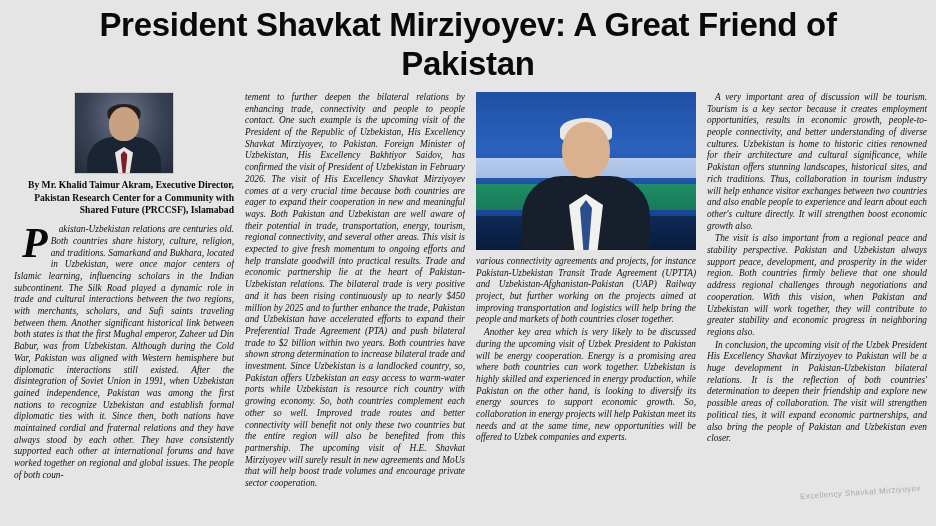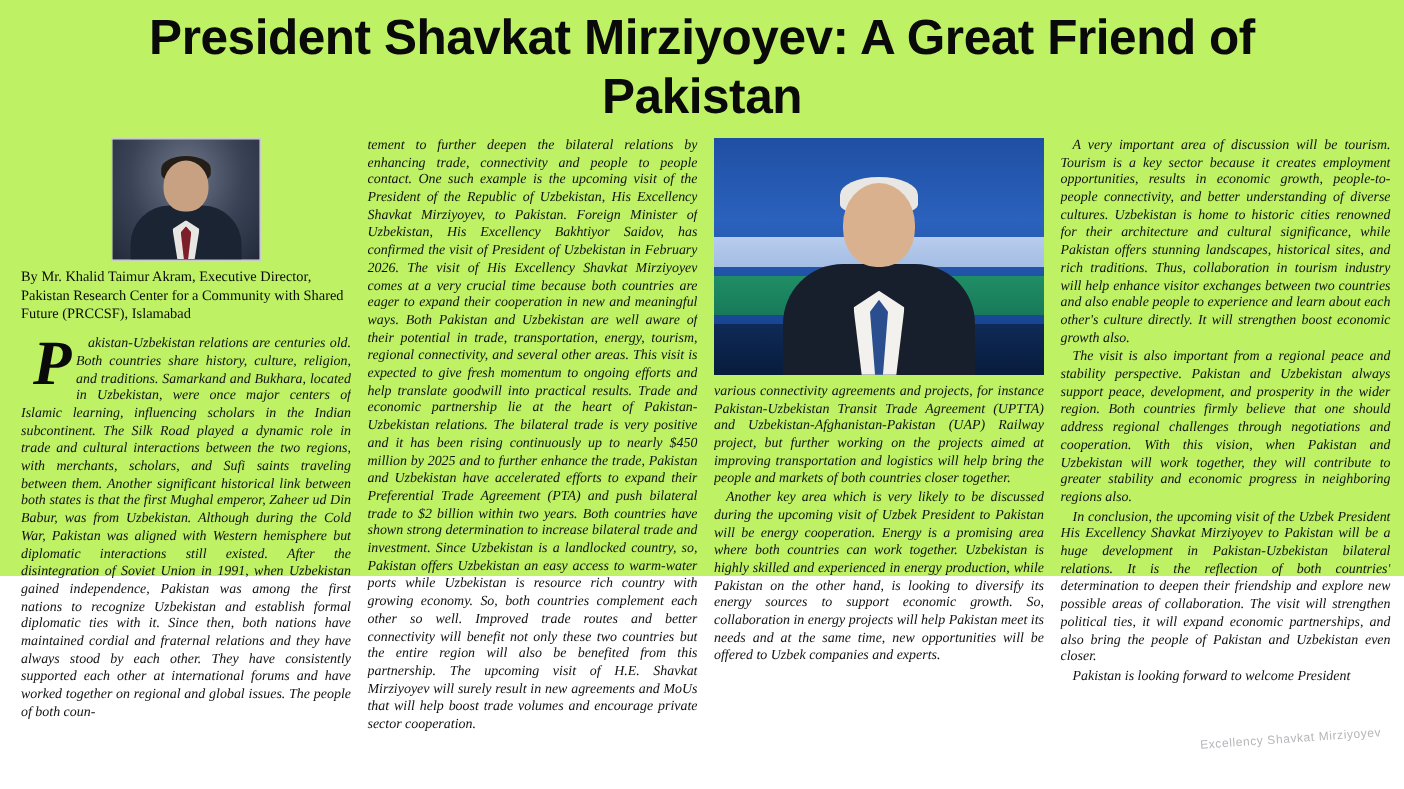--- a/index.html
+++ b/index.html
@@ -6,22 +6,22 @@
   html, body {
     margin: 0; padding: 0;
     width: 936px; height: 526px;
     background: #ffffff;
     font-family: "Liberation Serif", serif;
     overflow: hidden;
   }
   .page {
     position: relative;
     width: 936px;
-    height: 384px;
-    background: #bef264;
+    height: 526px;
+    background: #e5e5e5;
     padding: 0 14px;
   }
   .headline {
     text-align: center;
     font-family: "Liberation Sans", sans-serif;
     font-weight: bold;
     font-size: 33px;
     line-height: 1.18;
     color: #0a0a0a;
     letter-spacing: -0.3px;
@@ -102,24 +102,24 @@
   .author-photo .tie {
     position: absolute;
     left: 50%; bottom: 0;
     transform: translateX(-50%);
     width: 7px; height: 22px;
     background: #7d1f28;
     clip-path: polygon(50% 0, 100% 18%, 70% 100%, 30% 100%, 0 18%);
   }
   .byline {
     font-family: "Liberation Serif", serif;
-    font-weight: normal;
+    font-weight: bold;
     font-size: 9.6px;
     line-height: 1.33;
-    text-align: left;
+    text-align: right;
     color: #0a0a0a;
     margin: 0 0 7px 0;
   }
   .dropcap-para {
     text-indent: 0;
   }
   .dropcap {
     float: left;
     font-family: "Liberation Serif", serif;
     font-weight: bold;
@@ -244,18 +244,17 @@
         <div class="head2"></div>
       </div>
       <p class="noindent">various connectivity agreements and projects, for instance Pakistan-Uzbekistan Transit Trade Agreement (UPTTA) and Uzbekistan-Afghanistan-Pakistan (UAP) Railway project, but further working on the projects aimed at improving transportation and logistics will help bring the people and markets of both countries closer together.</p>
       <p>Another key area which is very likely to be discussed during the upcoming visit of Uzbek President to Pakistan will be energy cooperation. Energy is a promising area where both countries can work together. Uzbekistan is highly skilled and experienced in energy production, while Pakistan on the other hand, is looking to diversify its energy sources to support economic growth. So, collaboration in energy projects will help Pakistan meet its needs and at the same time, new opportunities will be offered to Uzbek companies and experts.</p>
     </div>
 
     <div class="col">
       <p>A very important area of discussion will be tourism. Tourism is a key sector because it creates employment opportunities, results in economic growth, people-to-people connectivity, and better understanding of diverse cultures. Uzbekistan is home to historic cities renowned for their architecture and cultural significance, while Pakistan offers stunning landscapes, historical sites, and rich traditions. Thus, collaboration in tourism industry will help enhance visitor exchanges between two countries and also enable people to experience and learn about each other's culture directly. It will strengthen boost economic growth also.</p>
       <p>The visit is also important from a regional peace and stability perspective. Pakistan and Uzbekistan always support peace, development, and prosperity in the wider region. Both countries firmly believe that one should address regional challenges through negotiations and cooperation. With this vision, when Pakistan and Uzbekistan will work together, they will contribute to greater stability and economic progress in neighboring regions also.</p>
       <p>In conclusion, the upcoming visit of the Uzbek President His Excellency Shavkat Mirziyoyev to Pakistan will be a huge development in Pakistan-Uzbekistan bilateral relations. It is the reflection of both countries' determination to deepen their friendship and explore new possible areas of collaboration. The visit will strengthen political ties, it will expand economic partnerships, and also bring the people of Pakistan and Uzbekistan even closer.</p>
-      <p>Pakistan is looking forward to welcome President</p>
       <div class="watermark">Excellency Shavkat Mirziyoyev</div>
     </div>
 
   </div>
 </div>
 
 </body></html>

